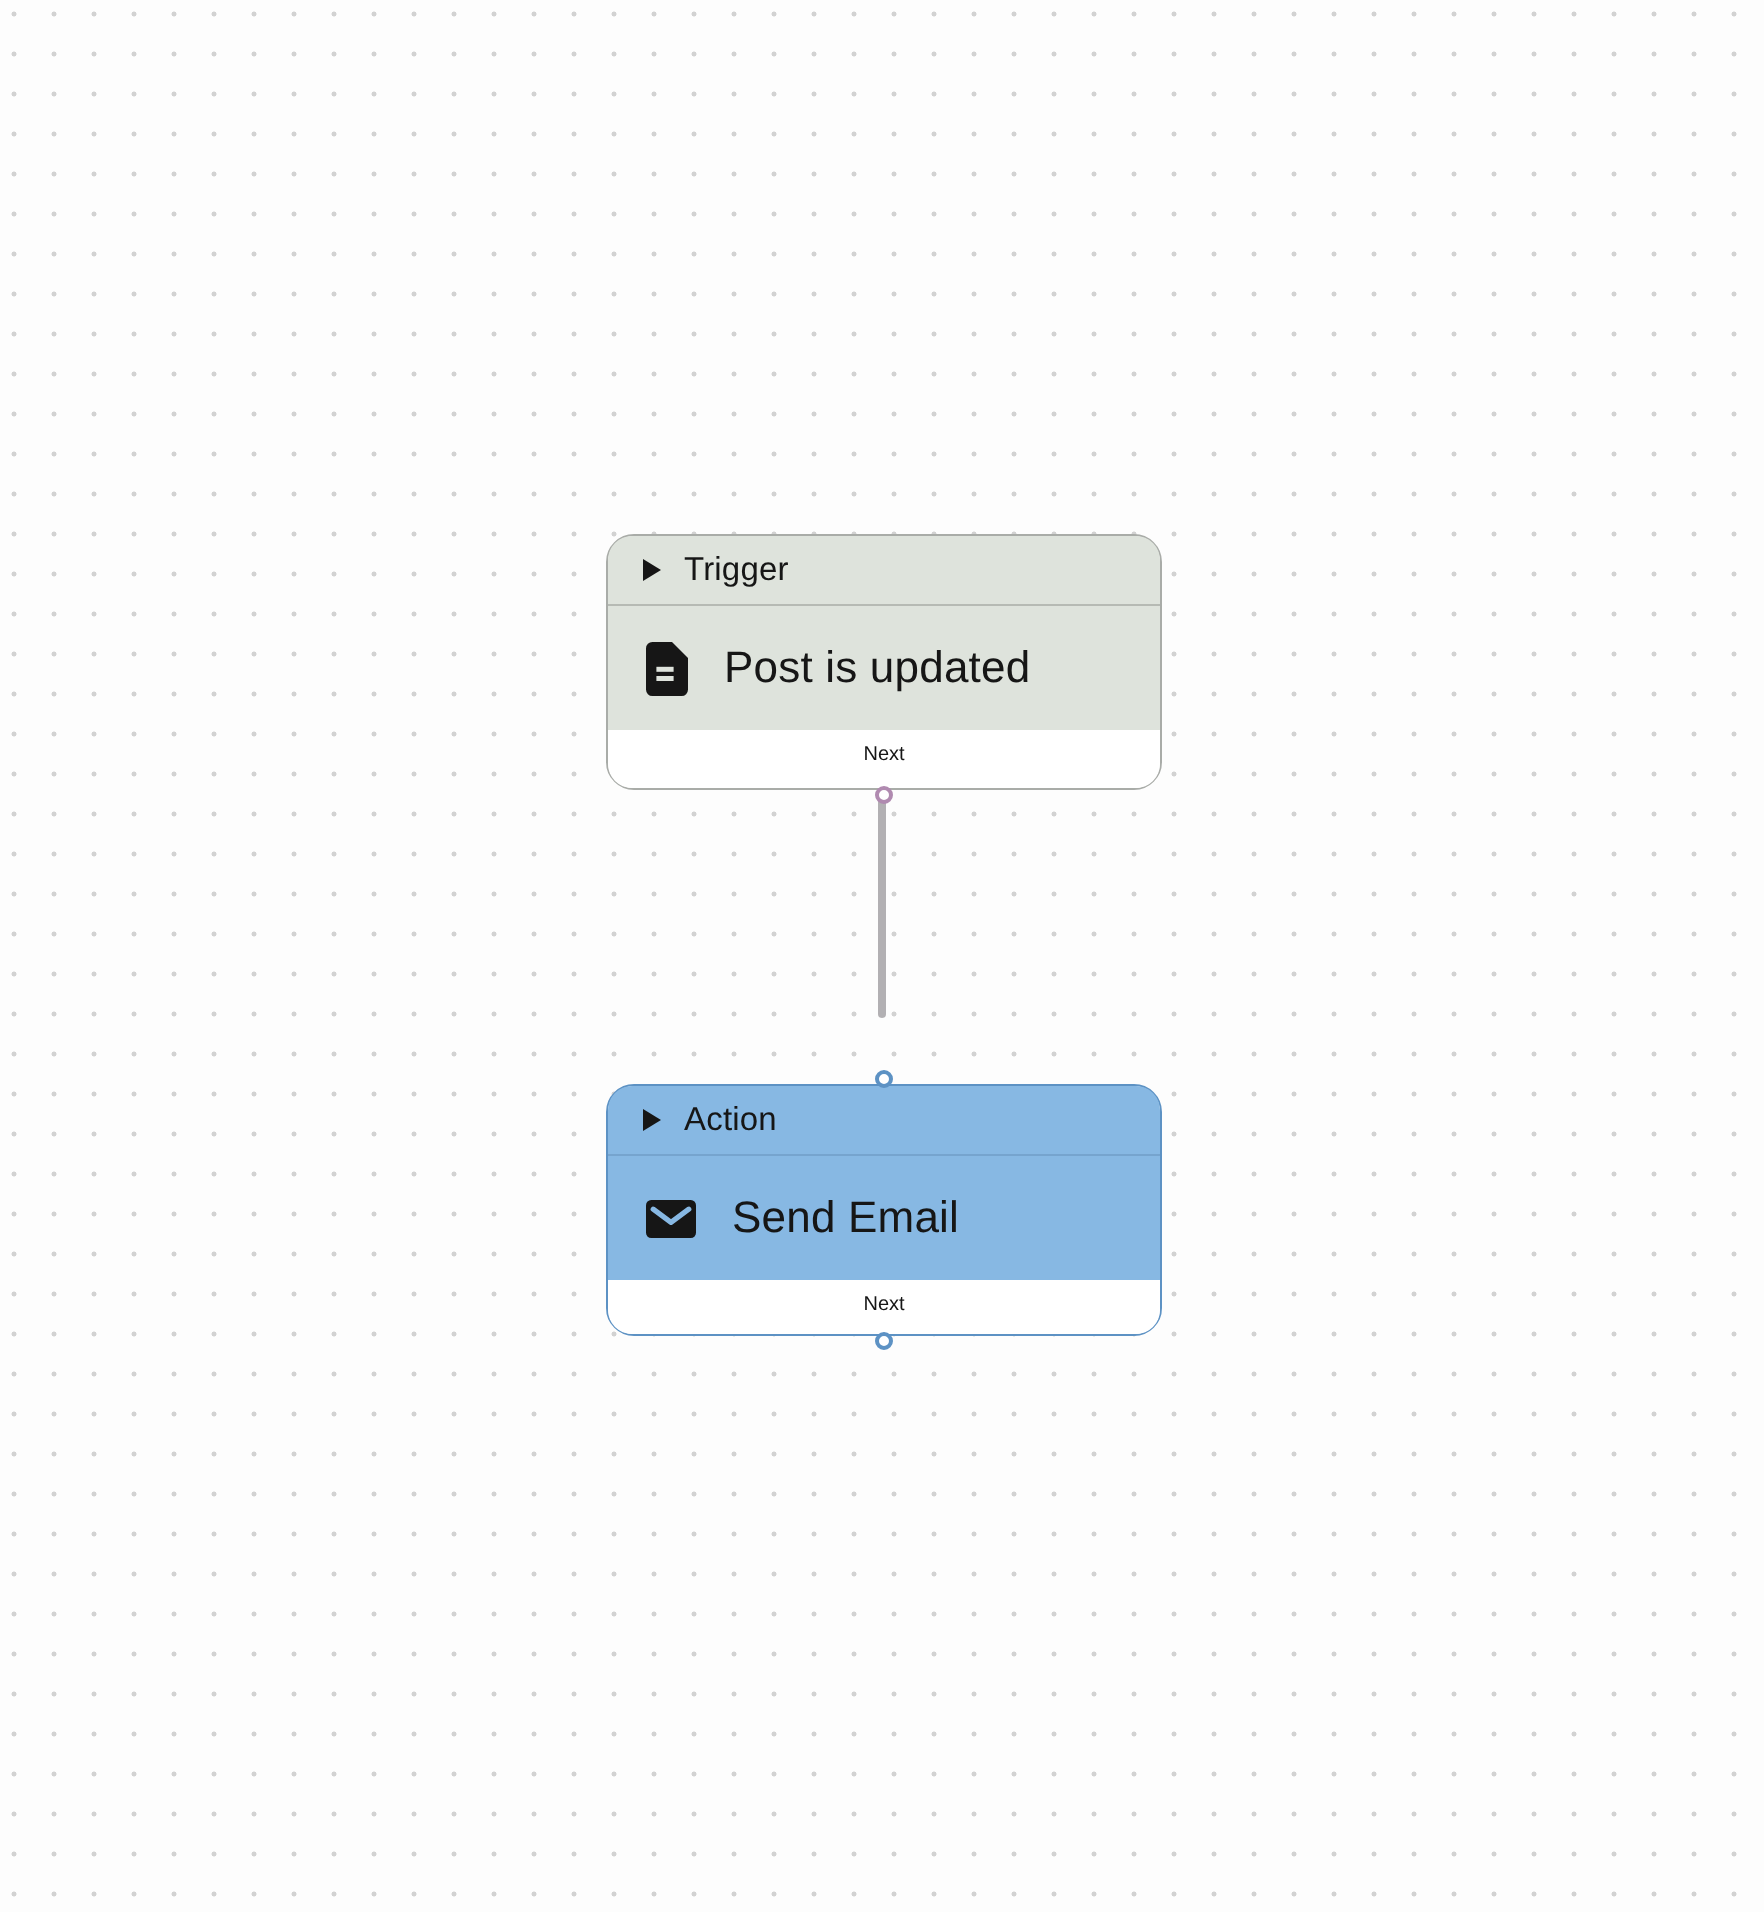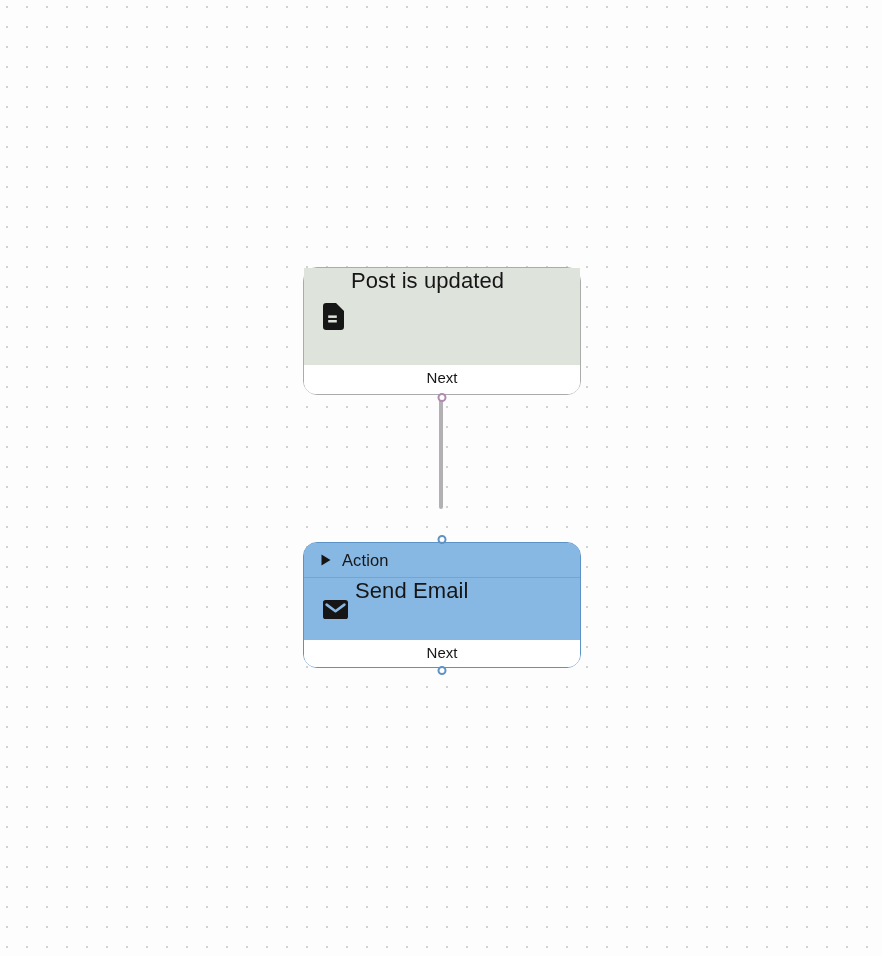--- a/index.html
+++ b/index.html
@@ -55,36 +55,37 @@
     font-size: 16.5px;
     letter-spacing: 0.1px;
   }
 
   .play-icon { display: inline-flex; align-items: center; }
 
   .node-body {
     flex: 1 1 auto;
     background: var(--node-bg);
     display: flex;
-    gap: 7px;
+    align-items: center;
+    gap: 18px;
     padding: 0 19px;
     font-size: 22px;
     letter-spacing: 0.1px;
   }
   .body-icon { display: inline-flex; align-items: center; }
 
   .node-footer {
     flex: 0 0 29px;
     background: #ffffff;
     border-radius: 0 0 12px 12px;
     display: flex;
     align-items: center;
     justify-content: center;
     padding-bottom: 4px;
-    font-size: 15px;
+    font-size: 10px;
   }
   .node-action .node-footer { flex-basis: 27px; padding-bottom: 2px; }
 
   .port {
     position: absolute;
     left: 50%;
     transform: translateX(-50%);
     width: 9px;
     height: 9px;
     background: #ffffff;
@@ -95,20 +96,28 @@
   .port-top    { top: -8px; }
 </style>
 </head>
 <body>
 
 <div class="canvas" style="--canvas-bg: #fdfdfd; --dot-color: #d2d2d2;">
 
   <div class="edge" style="--edge-color: #b2b0b3;"></div>
 
   <div class="node node-trigger" style="--node-bg: #dee3dc; --node-border: #a9aca8; --node-sep: #b6bab4; --port-ring: #b08ab0; --node-text: #161616;">
+    <div class="node-header">
+      <span class="play-icon">
+        <svg width="10" height="12" viewBox="0 0 10 12" aria-hidden="true">
+          <path d="M0.5 0.5 L9.5 6 L0.5 11.5 Z" fill="#161616"></path>
+        </svg>
+      </span>
+      <span>Trigger</span>
+    </div>
     <div class="node-body">
       <span class="body-icon">
         <svg width="21" height="27" viewBox="0 0 21 27" aria-hidden="true">
           <path d="M3.2 0 H13 L21 8 V23.8 A3.2 3.2 0 0 1 17.8 27 H3.2 A3.2 3.2 0 0 1 0 23.8 V3.2 A3.2 3.2 0 0 1 3.2 0 Z" fill="#161616"></path>
           <rect x="5.2" y="12.4" width="8.6" height="2.5" fill="var(--node-bg)"></rect>
           <rect x="5.2" y="17" width="8.6" height="2.5" fill="var(--node-bg)"></rect>
         </svg>
       </span>
       <span>Post is updated</span>
     </div>

